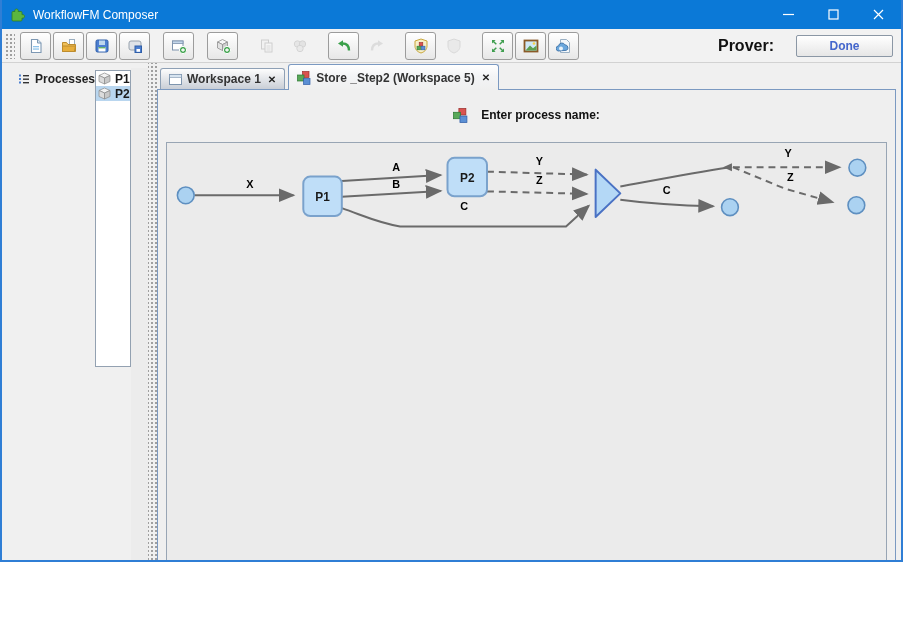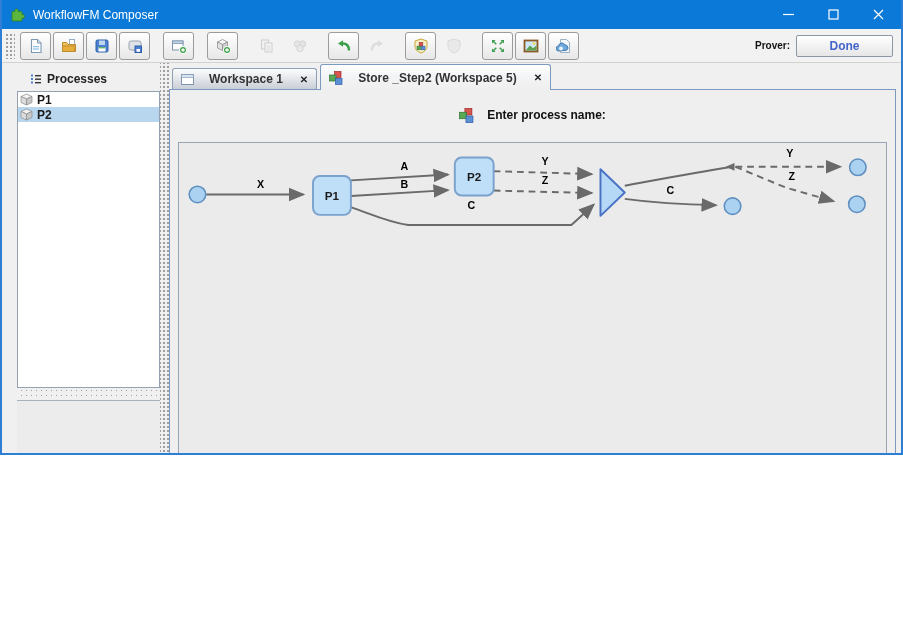--- a/index.html
+++ b/index.html
@@ -1,17 +1,17 @@
 <!DOCTYPE html>
 <html><head>
 <meta charset="utf-8">
 <style>
   * { box-sizing: border-box; margin: 0; padding: 0; }
   body { font-family: "Liberation Sans", sans-serif; background:#fff; }
-  .window { width:903px; height:455px; background:#f0f0f0;
+  .window { width:903px; height:562px; background:#f0f0f0;
             border:2px solid #2f7ed5; border-top:none; position:relative; overflow:hidden; }
 
   
   .titlebar { height:29px; background:#0b79d7; display:flex; align-items:center; }
   .titlebar .app-icon { margin-left:8px; display:flex; }
   .titlebar .title { color:#fff; font-size:12px; margin-left:7px; flex:1; }
   .win-controls { display:flex; height:100%; }
   .win-btn { width:45px; height:100%; display:flex; align-items:center; justify-content:center;
              background:transparent; border:none; }
 
@@ -19,46 +19,46 @@
   .toolbar { height:34px; background:#f2f2f2; border-bottom:1px solid #d2d2d2;
              display:flex; align-items:center; padding:0 8px 0 2px; }
   .grip { width:10px; height:26px; margin:0 4px 0 1px;
           background-image:radial-gradient(#9f9f9f 0.9px, transparent 1px); background-size:4px 4px; }
   .tbtn { width:31px; height:28px; border:1px solid #9c9c9c; border-radius:3px;
           background:linear-gradient(#ffffff,#e7e7e7); display:flex; align-items:center;
           justify-content:center; margin:0 1px; cursor:default; }
   .tbtn.disabled { border-color:transparent; background:transparent; opacity:.4; filter:grayscale(.9); }
   .tgap { width:11px; }
   .spacer { flex:1; }
-  .prover-label { font-weight:bold; font-size:10px; color:#111; margin-right:6px; }
+  .prover-label { font-weight:bold; font-size:16px; color:#111; margin-right:22px; }
   .prover-btn { width:97px; height:22px; border:1px solid #8b97a5; border-radius:2px;
                 background:linear-gradient(#ffffff,#e6e6e6); color:#4466cc; font-weight:bold;
                 font-size:12px; font-family:inherit; }
 
   
   .main { display:flex; height:568px; }
-  .sidebar { width:146px; display:flex; flex-direction:column; padding:5px 0 3px 3px;margin-left:12px; }
+  .sidebar { width:146px; display:flex; padding:5px 0 3px 3px; }
   .sidebar-header { display:flex; align-items:center; gap:5px; padding-left:13px; height:21px;
                     font-weight:bold; font-size:12px; color:#222; }
   .process-list { background:#fff; border:1px solid #93a1b1; height:297px; margin-top:2px; }
   .p-item { height:15px; display:flex; align-items:center; gap:4px; padding-left:2px;
             font-weight:bold; font-size:12px; color:#1a1a1a; }
   .p-item.selected { background:#b9d6ef; }
   .h-split { height:11px; margin:2px 0 0 0; border-bottom:1px solid #a7b2bf;
              background-image:radial-gradient(#9f9f9f .9px, transparent 1px);
              background-size:5px 5px; background-position:2px 3px; }
   .sidebar-rest { flex:1; background:#ececec; }
   .v-split { width:9px; background-image:radial-gradient(#9f9f9f .9px, transparent 1px);
              background-size:4px 4px; background-position:2px 2px; }
 
   
   .right { flex:1; display:flex; flex-direction:column; padding-right:5px; }
   .tabstrip { height:26px; display:flex; align-items:flex-end; padding-left:3px;
               position:relative; z-index:2; }
-  .tab { height:21px; display:flex; align-items:center; gap:15px; padding:0 8px;
+  .tab { height:21px; display:flex; align-items:center; gap:5px; padding:0 8px;
          border:1px solid #8ea0b5; border-bottom:none; border-radius:3px 3px 0 0;
          background:linear-gradient(#fdfdfd,#c9ced6); font-weight:bold; font-size:12px;
          color:#333; margin-right:3px; }
   .tab.active { height:26px; margin-bottom:-1px; border-color:#7b99c1;
                 background:linear-gradient(#ffffff 0%, #f3f4f6 45%, #efefef 100%); }
   .tab-close { font-size:10px; font-weight:bold; color:#222; margin-left:2px; }
 
   .content { border:1px solid #7b99c1; background:#efefef; height:511px;
              display:flex; flex-direction:column; position:relative; z-index:1; }
   .formrow { height:50px; display:flex; align-items:center; justify-content:center; gap:6px; }

